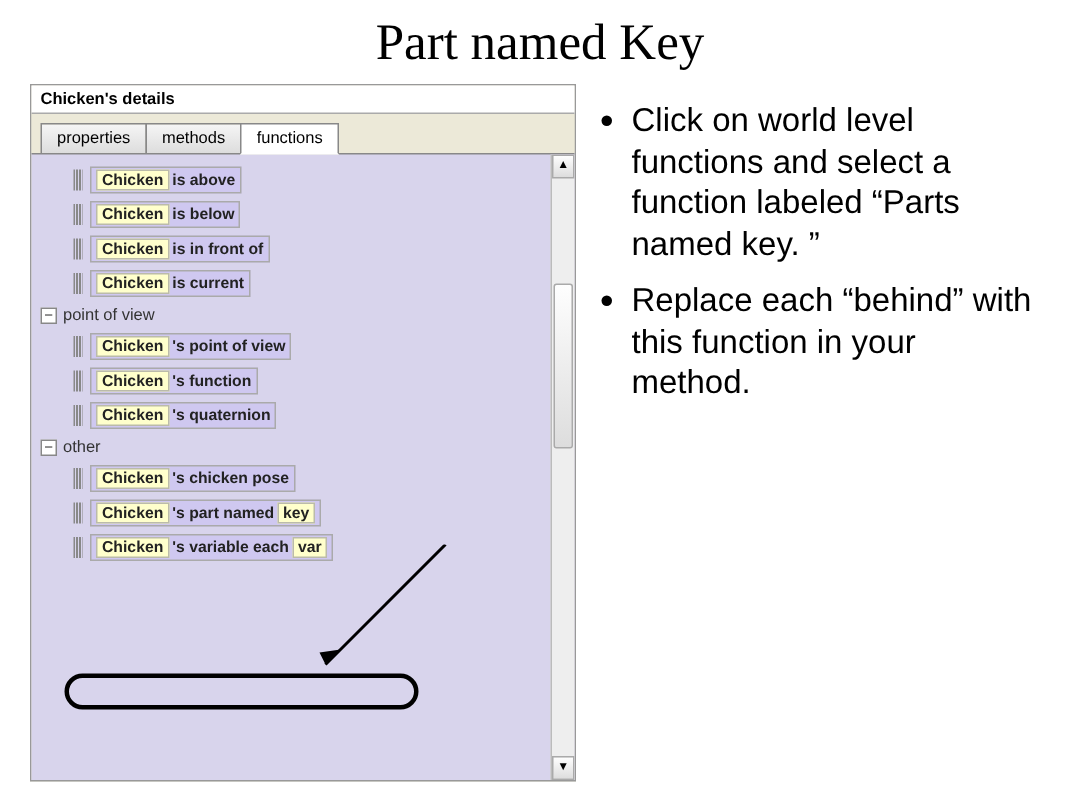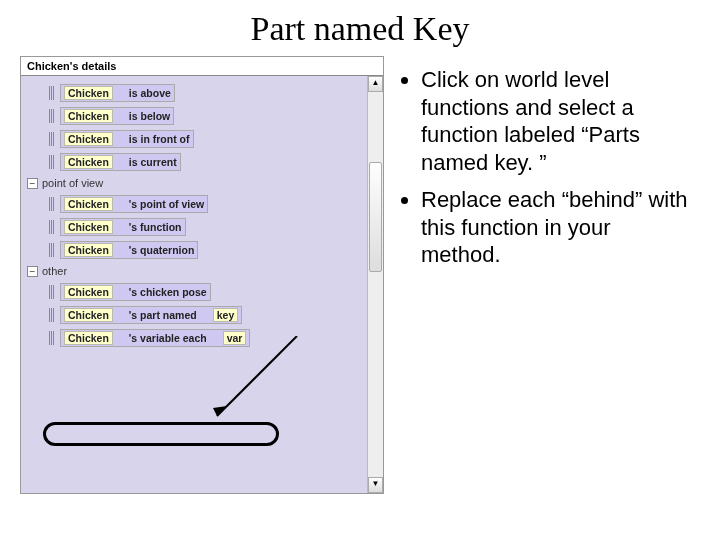--- a/index.html
+++ b/index.html
@@ -80,21 +80,21 @@
     background: repeating-linear-gradient(90deg, #888 0 1px, transparent 1px 2px);
     margin-right: 2px;
     flex-shrink: 0;
   }
   .tile {
     display: inline-flex;
     align-items: center;
     border: 1px solid #aaa;
     background: #cfc8f0;
     padding: 1px 3px;
-    gap: 16px;
+    gap: 2px;
     font-weight: bold;
     font-size: 10.5px;
     white-space: nowrap;
   }
   .chip {
     background: #ffffcc;
     border: 1px solid #bba;
     padding: 0 3px;
     font-weight: bold;
     font-size: 10.5px;
@@ -182,20 +182,25 @@
   }
 </style>
 </head>
 <body>
 
 <h1 class="slide-title">Part named Key</h1>
 
 <div class="content">
   <div class="panel">
     <div class="panel-header">Chicken's details</div>
+    <div class="tabs">
+      <div class="tab">properties</div>
+      <div class="tab">methods</div>
+      <div class="tab active">functions</div>
+    </div>
     <div class="func-area">
 
       <div class="func-row">
         <span class="grip"></span>
         <span class="tile">
             <span class="chip">Chicken</span>
             <span class="txt">is above</span>
           </span>
       </div>
       <div class="func-row">

